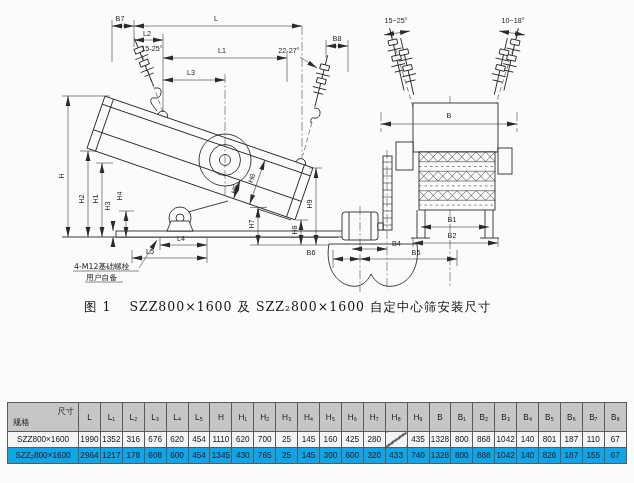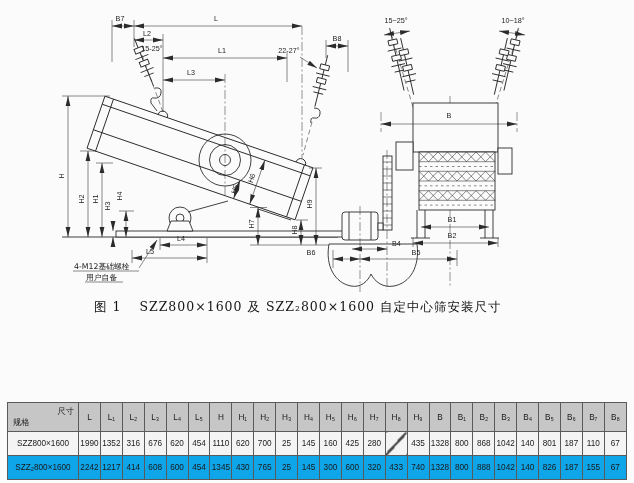--- a/index.html
+++ b/index.html
@@ -11,36 +11,36 @@
   .dl{stroke:#2b2b2b;stroke-width:0.9;fill:none;}
   .fw{fill:#fbfbfb;}
   .dim{stroke:#2b2b2b;stroke-width:0.55;fill:none;}
   .dsh{stroke-dasharray:5 3;}
   .cl{stroke:#2b2b2b;stroke-width:0.5;fill:none;stroke-dasharray:9 2.5 2 2.5;}
   .mesh{stroke:#2b2b2b;stroke-width:0.55;fill:none;}
   .mdsh{stroke-dasharray:2.5 3;}
   text.lab{font:7.2px "Liberation Sans",sans-serif;fill:#1c1c1c;}
   text.cnote{font:7.8px "DejaVu Sans",sans-serif;fill:#1c1c1c;}
   
-  .caption{position:absolute;top:299px;left:94px;font:12.5px "DejaVu Serif",serif;
+  .caption{position:absolute;top:299px;left:84px;font:12.5px "DejaVu Serif",serif;
            letter-spacing:1px;color:#141414;white-space:nowrap;}
   .caption .gap{display:inline-block;width:18px;}
   
   table.spec{position:absolute;top:402px;left:7px;width:620px;border-collapse:collapse;
              table-layout:fixed;font:8.2px "Liberation Sans",sans-serif;color:#1a1a1a;
              border:1.6px solid #3a3a3a;background:#f4f4f4;}
   table.spec th,table.spec td{border:0.8px solid #5a5a5a;text-align:center;padding:0;
              overflow:hidden;white-space:nowrap;font-weight:normal;}
   table.spec thead th{background:#c6c6c6;height:28px;}
   th.corner{width:70px;position:relative;
             background-image:linear-gradient(to bottom right,transparent calc(50% - .6px),
               #4a4a4a calc(50% - .6px),#4a4a4a calc(50% + .6px),transparent calc(50% + .6px));}
   th.corner .tr{position:absolute;top:3px;right:4px;font-size:8.3px;font-family:"DejaVu Sans",sans-serif;}
   th.corner .bl{position:absolute;bottom:3px;left:5px;font-size:8.3px;font-family:"DejaVu Sans",sans-serif;}
-  table.spec tbody tr{height:24px;}
+  table.spec tbody tr{height:16px;}
   table.spec tbody tr:first-child{background:#f4f4f4;}
   table.spec tbody tr:last-child{background:#0ea5e9;}
   td.slash{background-image:linear-gradient(to bottom right,transparent 46%,
             #4a4a4a 46%,#4a4a4a 54%,transparent 54%);}
 </style>
 </head>
 <body>
 
 <div id="stage">
 
@@ -349,23 +349,23 @@
           <td>868</td>
           <td>1042</td>
           <td>140</td>
           <td>801</td>
           <td>187</td>
           <td>110</td>
           <td>67</td>
         </tr>
         <tr>
           <th>SZZ₂800×1600</th>
-          <td>2242</td>
+          <td>2964</td>
           <td>1217</td>
-          <td>414</td>
+          <td>178</td>
           <td>608</td>
           <td>600</td>
           <td>454</td>
           <td>1345</td>
           <td>430</td>
           <td>765</td>
           <td>25</td>
           <td>145</td>
           <td>300</td>
           <td>600</td>

